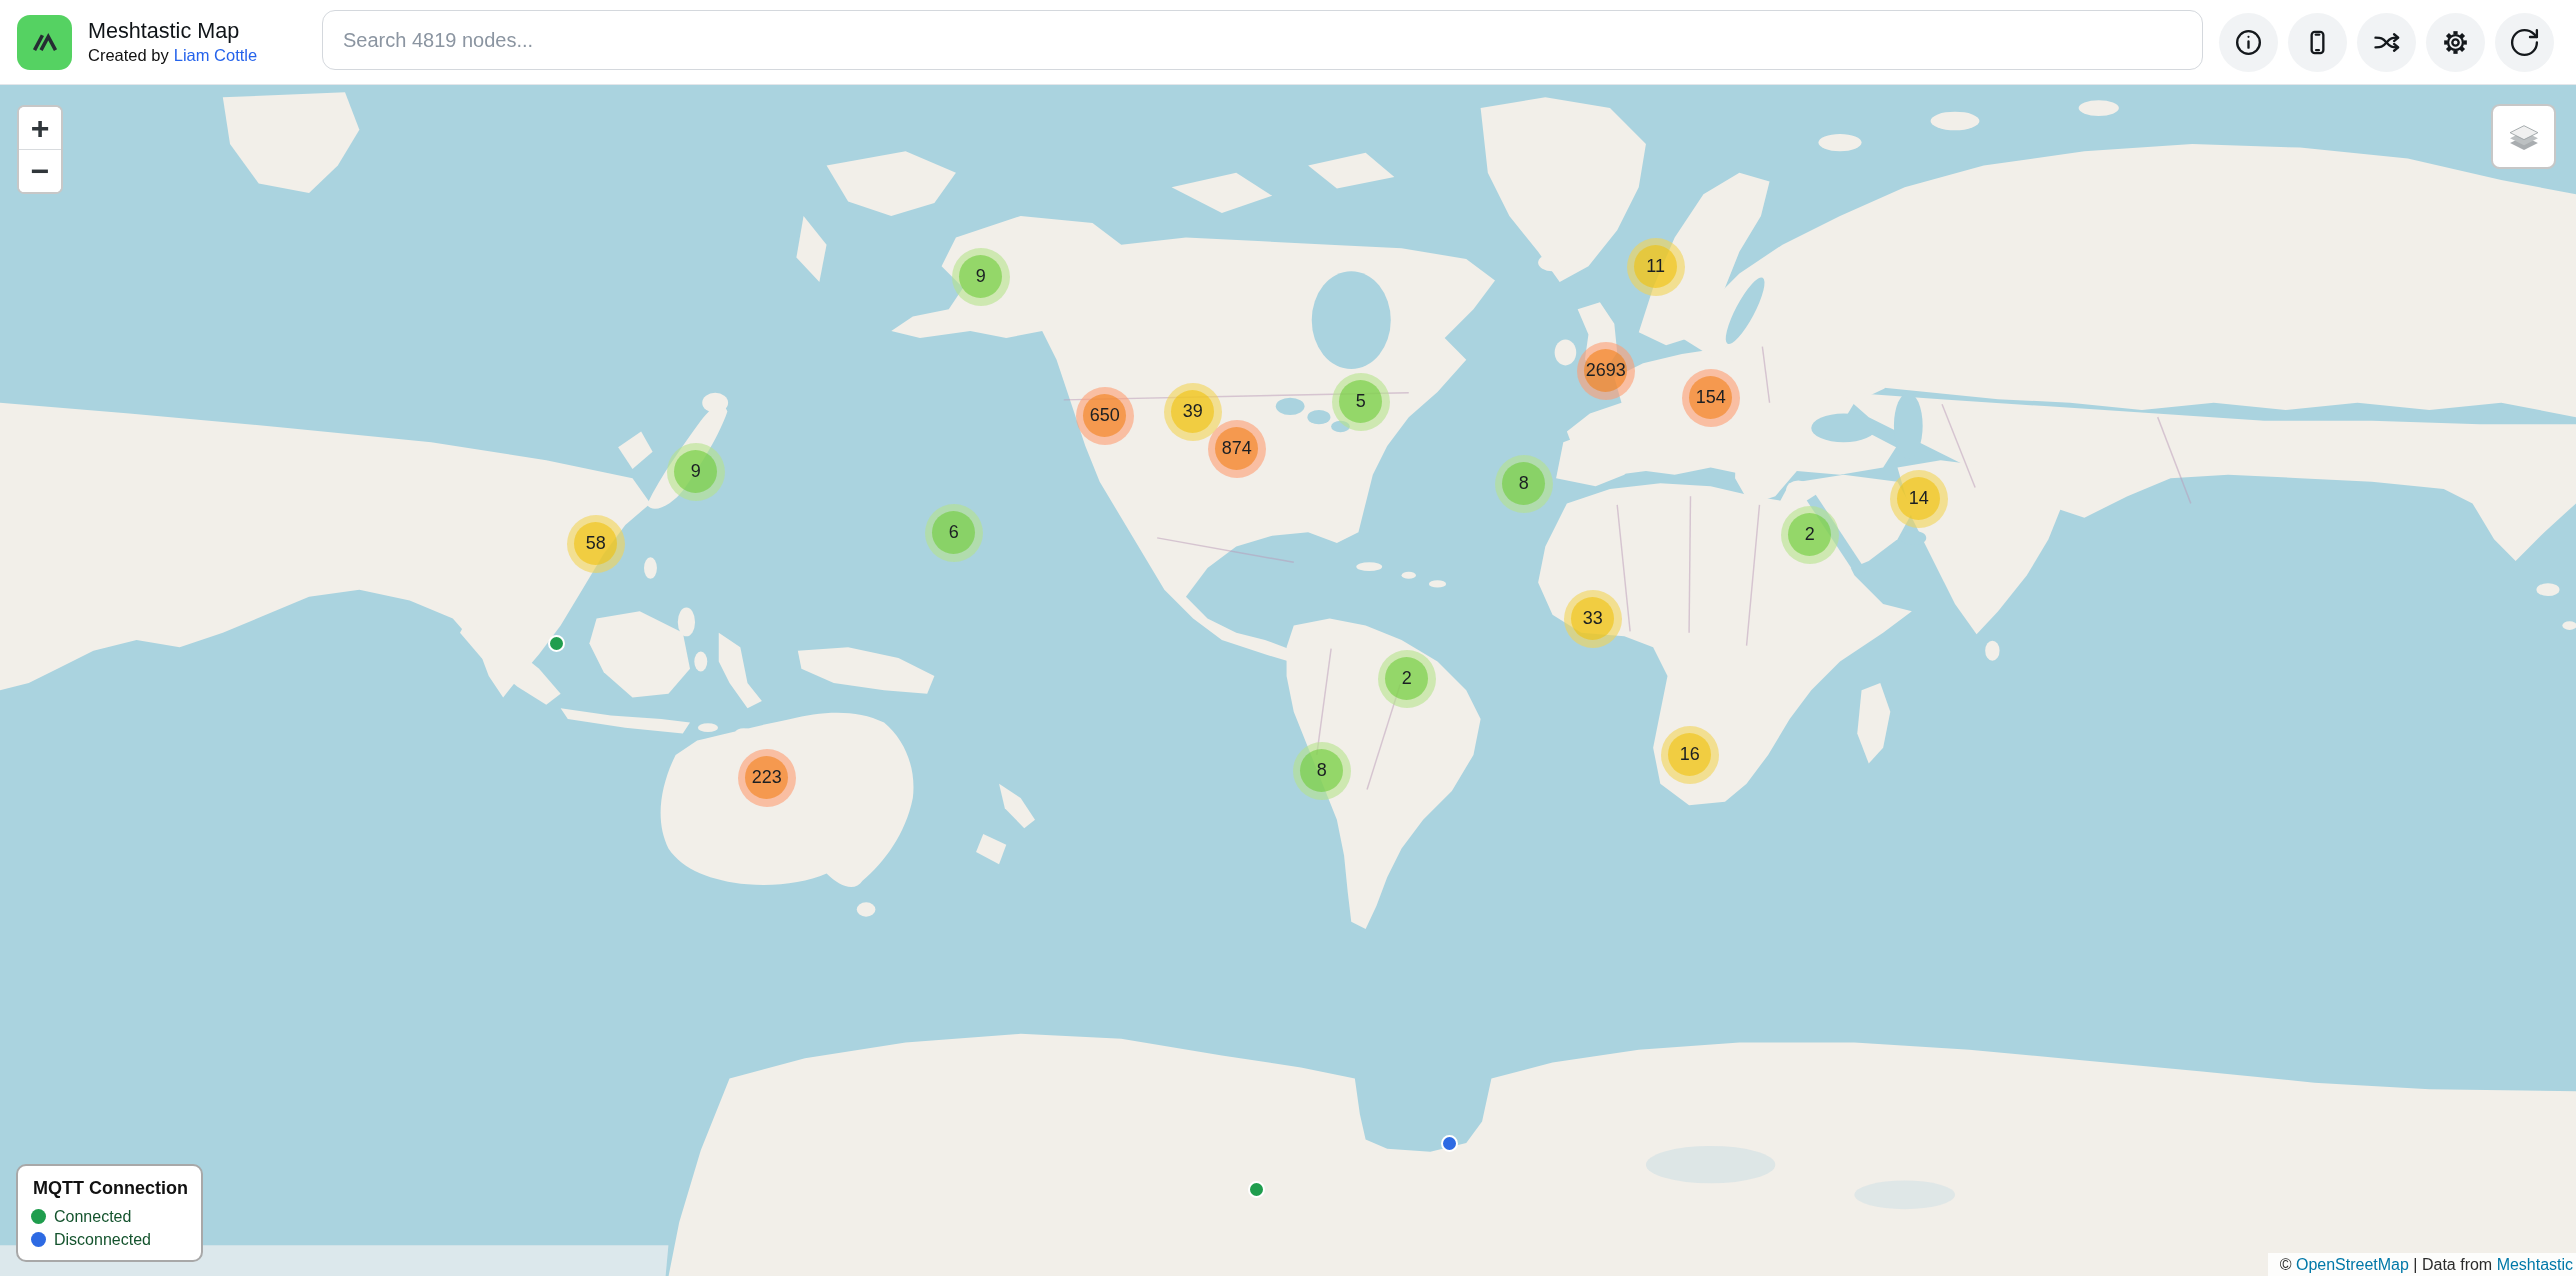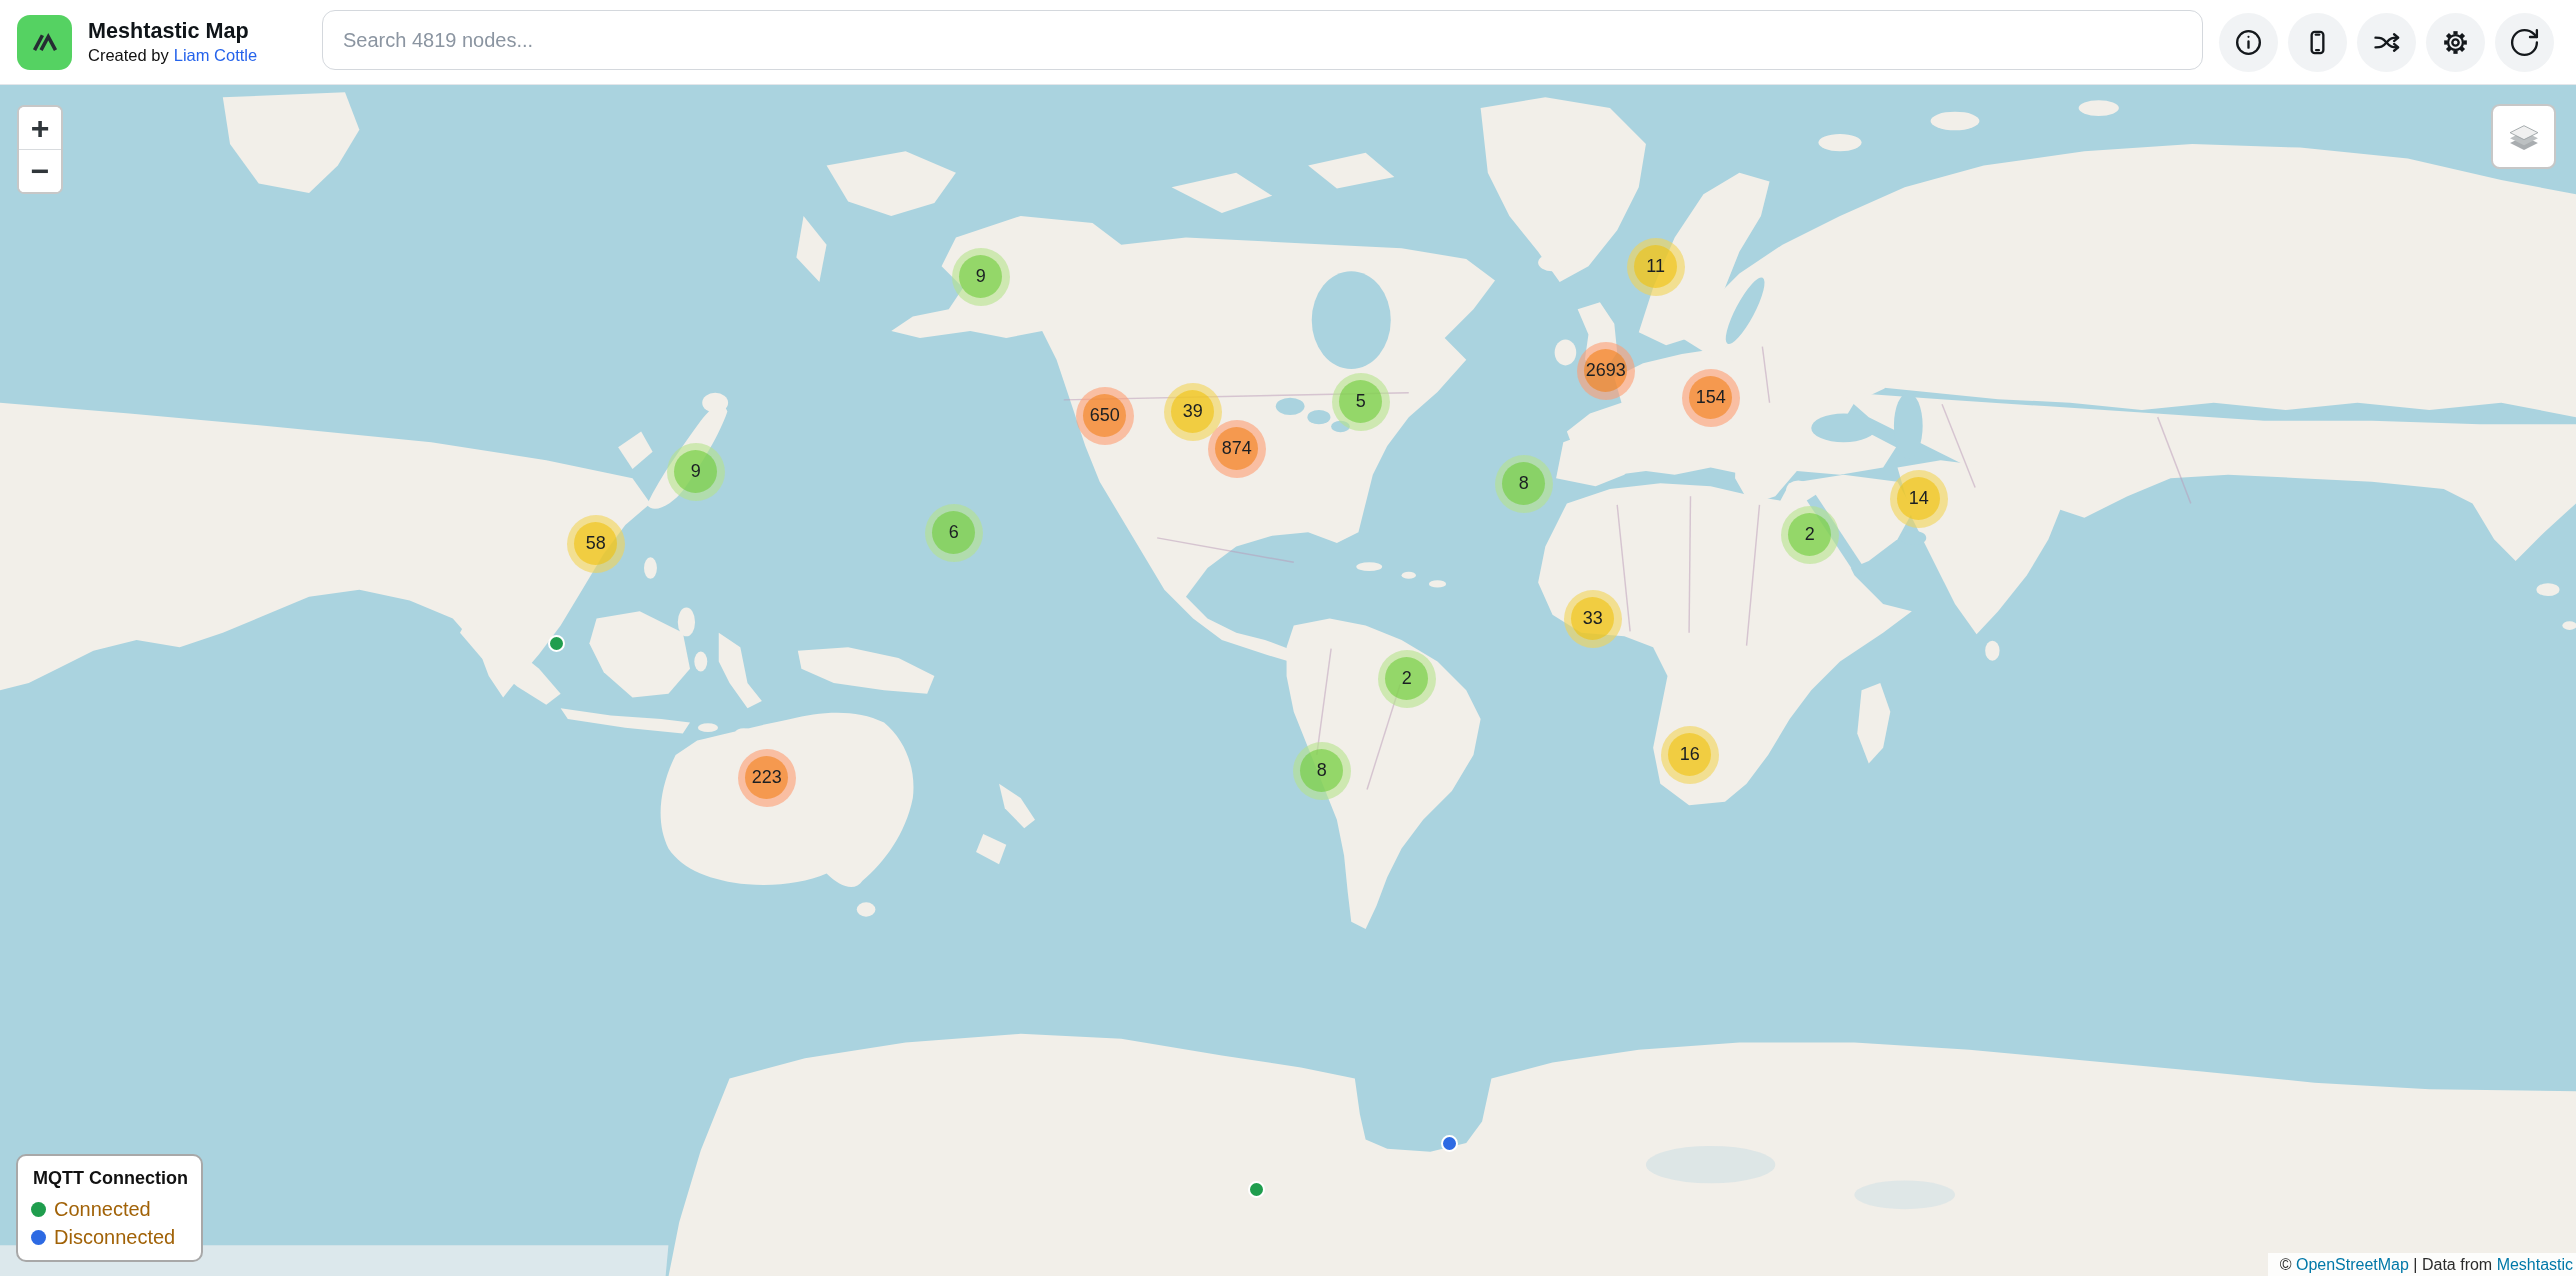--- a/index.html
+++ b/index.html
@@ -14,21 +14,21 @@
   body{width:2576px;height:1277px;overflow:hidden;position:relative;
        font-family:"Liberation Sans",sans-serif;background:var(--ocean);}
 
   
   .header{position:absolute;top:0;left:0;width:2576px;height:85px;background:#fff;
           border-bottom:0.7px solid #e3e6ea;display:flex;align-items:center;
           padding:0 21.6px 0 17px;z-index:50;}
   .logo{width:55px;height:55px;border-radius:13px;background:var(--logo);
         display:flex;align-items:center;justify-content:center;flex:0 0 auto;}
   .title-block{margin-left:16px;width:205px;display:flex;flex-direction:column;justify-content:center;}
-  .app-title{font-size:21.6px;font-weight:700;color:#0f1418;line-height:1.15;}
+  .app-title{font-size:21.6px;font-weight:400;color:#0f1418;line-height:1.15;}
   .byline{font-size:16.5px;color:#111;margin-top:2.9px;display:flex;gap:5px;}
   .byline a{color:var(--link);text-decoration:none;cursor:pointer;}
   .search{flex:1;margin:0 16px 4px 29px;height:60px;border:1.4px solid #d4d8dd;border-radius:13px;
           padding:0 20px;font-size:20px;font-family:"Liberation Sans",sans-serif;color:#111;outline:none;}
   .search::placeholder{color:#8b95a1;}
   .toolbar{display:flex;gap:10px;flex:0 0 auto;}
   .icon-btn{width:59px;height:59px;border-radius:50%;background:#f1f3f5;border:none;cursor:pointer;
             display:flex;align-items:center;justify-content:center;padding:0;}
   .icon-btn svg{width:33px;height:33px;stroke:#14181c;fill:none;stroke-width:3.4;
                 stroke-linecap:round;stroke-linejoin:round;}
@@ -64,21 +64,21 @@
             margin-left:-11.5px;margin-top:-11.5px;cursor:pointer;}
   .node-dot.connected{background:var(--node-connected);}
   .node-dot.disconnected{background:var(--node-disconnected);}
 
   
   .legend{position:absolute;left:16px;bottom:15px;width:187px;background:#fff;
           border:2.2px solid #a8a8a8;border-radius:10px;padding:11.5px 13px;z-index:40;text-align:right;}
   .legend-title{font-size:18px;font-weight:700;color:#111;margin-bottom:8.6px;}
   .legend-row{display:flex;align-items:center;gap:8px;margin-top:5px;}
   .legend-dot{width:15px;height:15px;border-radius:50%;flex:0 0 auto;}
-  .legend-label{font-size:20px;color:#a16207;}
+  .legend-label{font-size:16px;color:#14532d;}
 
   
   .attribution{position:absolute;right:0;bottom:0;background:rgba(255,255,255,.85);
                padding:2.9px 2.9px 2.9px 11.5px;font-size:16px;color:#2b2b2b;z-index:40;white-space:nowrap;}
   .attribution a{color:#0078a8;text-decoration:none;cursor:pointer;}
 </style>
 </head>
 <body>
 
 <div class="map">

